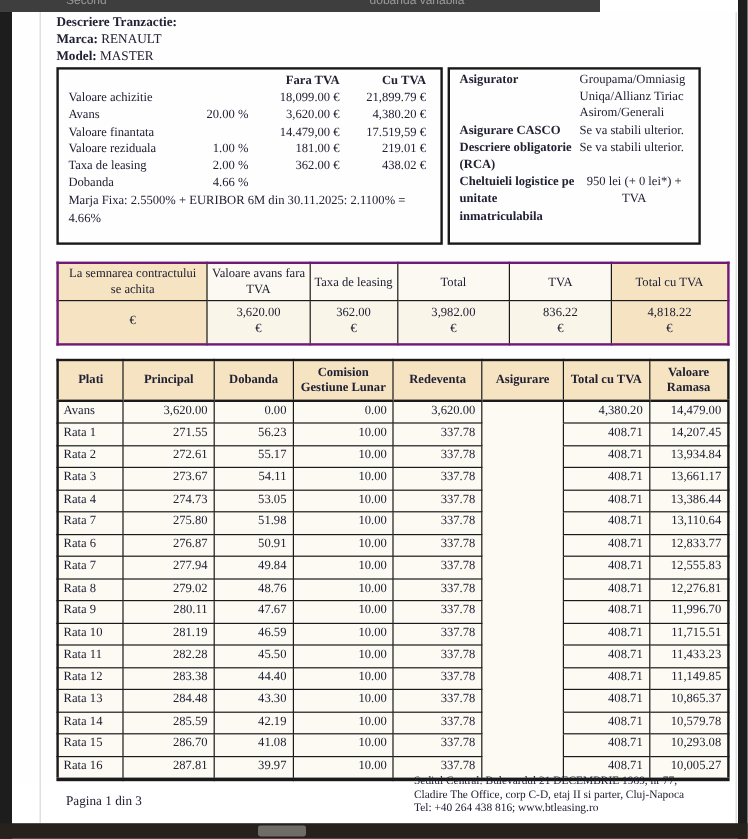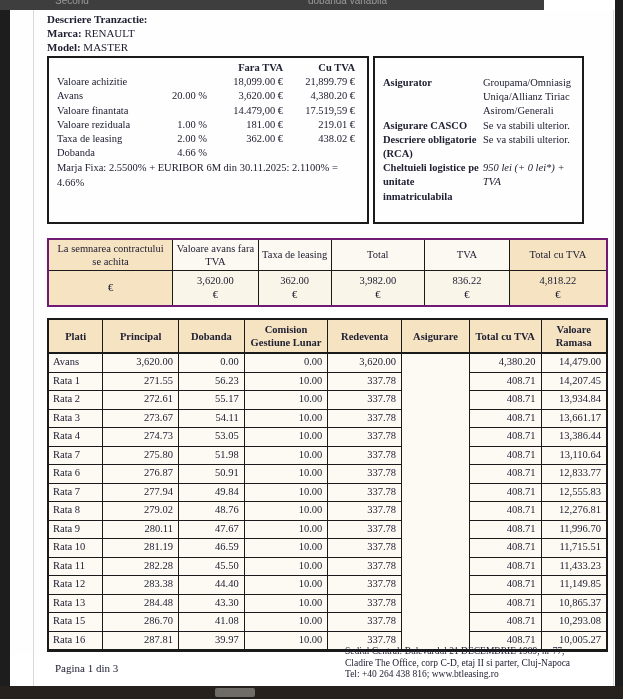--- a/index.html
+++ b/index.html
@@ -3,21 +3,21 @@
 <meta charset="utf-8">
 <style>
   * { box-sizing: border-box; }
   html,body { margin:0; padding:0; }
   body {
     width:623px; height:699px; position:relative; overflow:hidden;
     background:#ffffff; color:#212134;
     font-family:"Liberation Serif", serif;
   }
   
-  .top-bar { position:absolute; left:0; top:0; width:544px; height:10px; background:#3e3e3e; overflow:hidden; z-index:6; }
+  .top-bar { position:absolute; left:0; top:0; width:500px; height:10px; background:#3e3e3e; overflow:hidden; z-index:6; }
   .top-bar .frag { position:absolute; top:-5px; color:#9a9a9a; font-size:10px; font-family:"Liberation Sans", sans-serif; white-space:nowrap; }
   .frag-left { left:55px; }
   .frag-right { left:308px; }
   .side-strip { position:absolute; top:0; height:699px; background:#1d1d1d; z-index:5; }
   .strip-left { left:0; width:10px; }
   .strip-right { left:615px; width:8px; }
   .bottom-bar { position:absolute; left:0; top:686px; width:623px; height:13px; background:#27211d; z-index:6; }
   .scroll-handle { position:absolute; left:215px; top:2px; width:40px; height:9px; background:#6f6b67; border-radius:2px; }
 
   
@@ -25,42 +25,42 @@
   .page-sheet { position:absolute; left:23px; top:0; width:581px; height:676px;
     border-left:1px solid #d9d9d9; border-right:1px solid #d9d9d9; }
   .content { position:absolute; left:37px; top:2px; width:561px; }
 
   .doc-header { font-size:11px; line-height:14px; }
   .doc-header b { font-weight:bold; }
 
   .boxes { display:flex; margin-top:2px; }
   .panel { border:2px solid #1a1a1a; font-size:10.5px; line-height:14.2px; }
   .box1 { width:322px; min-height:148px; padding:3px 12px 3px 8px; }
-  .box2 { width:211px; min-height:148px; padding:18px 8px; margin-left:4px; }
+  .box2 { width:211px; min-height:148px; padding:2px 8px; margin-left:4px; }
 
   .offer-table { width:100%; border-collapse:collapse; }
   .offer-table td, .offer-table th { padding:0; font-size:10.5px; line-height:14.2px; font-weight:normal; }
   .offer-table .c-label { width:105px; text-align:left; }
   .offer-table .c-pct   { width:45px;  text-align:right; }
   .offer-table .c-fara  { width:76px;  text-align:right; }
   .offer-table .c-cu    { width:72px;  text-align:right; }
   .offer-table thead th { font-weight:bold; text-align:right; }
   .offer-table tbody td:first-child { font-weight:normal; }
   .offer-table tbody td:nth-child(2),
   .offer-table tbody td:nth-child(3),
   .offer-table tbody td:nth-child(4) { text-align:right; }
 
   .marja-note { margin-top:1px; }
   .durata b { margin-right:8px; }
 
   .ins-row { display:flex; }
   .ins-label { width:100px; font-weight:bold; }
   .ins-val { width:91px; }
   .ins-val div { white-space:nowrap; }
-  .ins-val.right { text-align:left;font-style:italic; }
+  .ins-val.right { text-align:center; }
 
   table.grid { border-collapse:collapse; width:561px; }
   table.grid th, table.grid td { border:1px solid #1a1a1a; font-size:10.5px; }
 
   .summary { margin-top:14px; border:2px solid #701a75; }
   .summary th { font-weight:normal; text-align:center; height:31px; padding:2px 3px; line-height:13px; background:#fcf9f2; }
   .summary td { text-align:center; height:36px; padding:2px 3px; line-height:14px; white-space:pre-line; background:#faf5e9; }
   .summary th:first-child, .summary td:first-child,
   .summary th:last-child,  .summary td:last-child { background:#f5e3c2; }
   .summary col.c1{width:125px}.summary col.c2{width:86px}.summary col.c3{width:73px}
@@ -382,20 +382,30 @@
             <td>Rata 13</td>
             <td>284.48</td>
             <td>43.30</td>
             <td>10.00</td>
             <td>337.78</td>
             <td></td>
             <td>408.71</td>
             <td>10,865.37</td>
           </tr>
           <tr>
+            <td>Rata 14</td>
+            <td>285.59</td>
+            <td>42.19</td>
+            <td>10.00</td>
+            <td>337.78</td>
+            <td></td>
+            <td>408.71</td>
+            <td>10,579.78</td>
+          </tr>
+          <tr>
             <td>Rata 15</td>
             <td>286.70</td>
             <td>41.08</td>
             <td>10.00</td>
             <td>337.78</td>
             <td></td>
             <td>408.71</td>
             <td>10,293.08</td>
           </tr>
           <tr>

